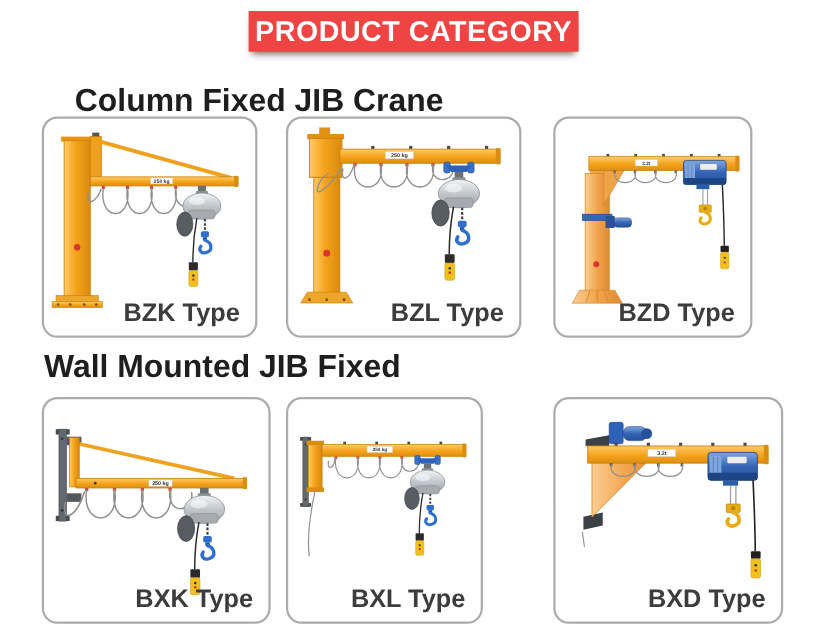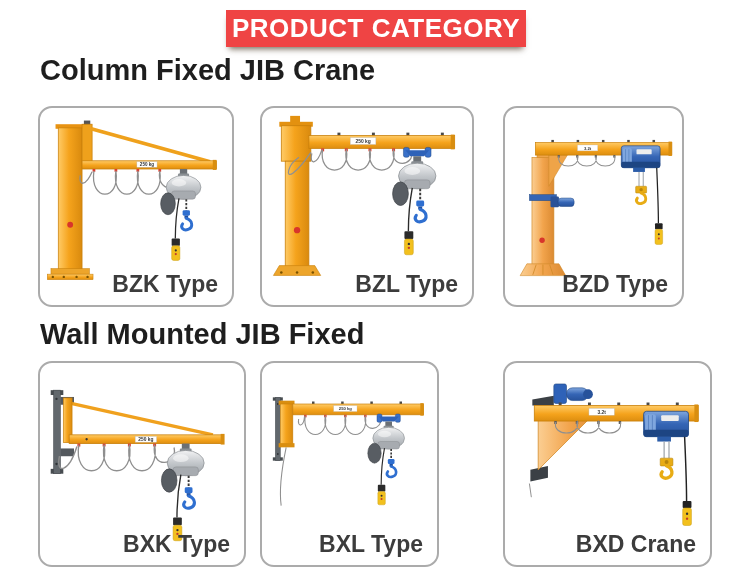--- a/index.html
+++ b/index.html
@@ -11,21 +11,21 @@
     position:absolute;left:226px;top:10px;width:300px;height:37px;
     background:#ef4444;color:#ffffff;font-weight:bold;font-size:26px;
     letter-spacing:0.5px;display:flex;align-items:center;justify-content:center;
     box-shadow:0 5px 6px -3px rgba(45,28,0,0.65);
     white-space:nowrap;
   }
   .section-heading{
     position:absolute;left:40px;font-size:29px;font-weight:bold;color:#1E1E1E;
     white-space:nowrap;
   }
-  #heading-1{top:54px;}
+  #heading-1{top:76px;margin-left:28px;}
   #heading-2{top:318px;}
   .panel{
     position:absolute;border:2px solid #ABABAB;border-radius:14px;
     background:#ffffff;box-sizing:border-box;overflow:hidden;
   }
   .panel svg.illu{position:absolute;left:0;top:0;width:100%;height:100%;}
   .type-label{
     position:absolute;right:14px;bottom:7px;font-size:23px;font-weight:bold;
     color:#3C3C3C;white-space:nowrap;
   }
@@ -320,14 +320,14 @@
     </g>
     <g>
       <rect x="50.5" y="56" width="2.5" height="3" fill="#555555"></rect>
         <rect x="72.5" y="56" width="2.5" height="3" fill="#555555"></rect>
       <rect x="94.5" y="56" width="2.5" height="3" fill="#555555"></rect>
         <rect x="116.5" y="56" width="2.5" height="3" fill="#555555"></rect>
       <path d="M 52 57 c -4 15 26 15 22 0 c -4 15 26 15 22 0 c -4 15 26 15 22 0" stroke="#909090" stroke-width="1.2" fill="none"></path>
     </g>
     <use href="#wire-hoist" transform="translate(142,46)"></use>
   </svg>
-  <div class="type-label">BXD Crane</div>
+  <div class="type-label">BXD Type</div>
 </div>
 
 </body></html>

